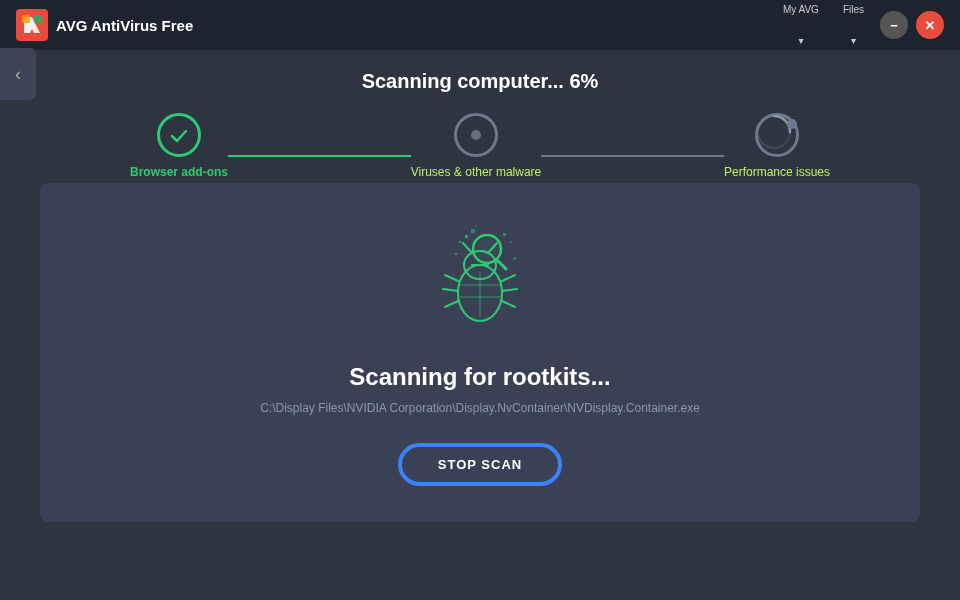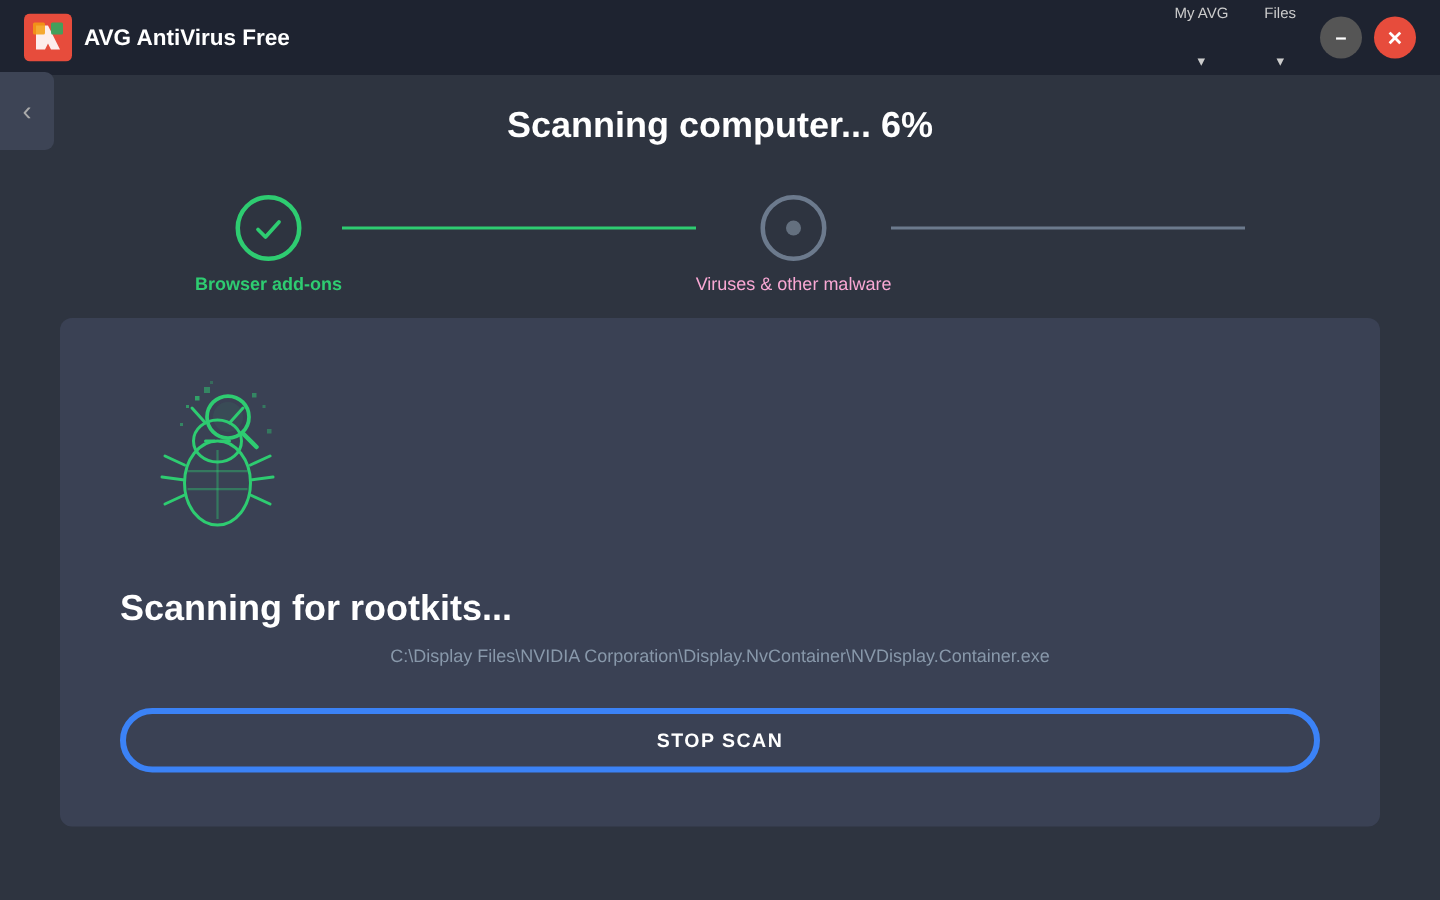--- a/index.html
+++ b/index.html
@@ -91,30 +91,30 @@
     
     .main-content {
       padding: 20px 40px 0 40px;
       display: flex;
       flex-direction: column;
       align-items: center;
     }
 
     
     .scan-title {
-      font-size: 24px;
+      font-size: 20px;
       font-weight: 600;
       color: #fff;
-      margin-bottom: 32px;
+      margin-bottom: 20px;
     }
 
     
     .steps-container {
       display: flex;
-      align-items: center;
+      align-items: flex-end;
       width: 700px;
       margin-bottom: 0;
       position: relative;
     }
     .step {
       display: flex;
       flex-direction: column;
       align-items: center;
       position: relative;
       z-index: 2;
@@ -149,21 +149,21 @@
       position: absolute;
       top: 3px;
       right: -1px;
       width: 10px;
       height: 10px;
       border-radius: 50%;
       background: #6c7a8d;
     }
     .step-label {
       font-size: 12px;
-      color: #f9a8d4;
+      color: #bef264;
       margin-top: 8px;
       text-align: center;
       white-space: nowrap;
     }
     .step-label.completed-label {
       color: #2ecc71;
       font-weight: 600;
     }
     .step-line {
       flex: 1;
@@ -175,22 +175,23 @@
     .step-line.green { background: #2ecc71; }
     .step-line.gray { background: #6c7a8d; }
 
     
     .scan-area {
       width: 880px;
       background: #3a4154;
       border-radius: 8px;
       display: flex;
       flex-direction: column;
+      align-items: center;
       padding: 30px 40px 36px;
-      margin-top: 16px;
+      margin-top: 4px;
     }
 
     
     .bug-icon-container {
       width: 130px;
       height: 130px;
       margin-bottom: 20px;
     }
 
     .scan-label {
@@ -283,20 +284,30 @@
       <div class="step-circle active">
         <svg width="22" height="22" viewBox="0 0 22 22">
           <circle cx="11" cy="11" r="5" fill="#8899aa" opacity="0.6"></circle>
         </svg>
       </div>
       <div class="step-label">Viruses &amp; other malware</div>
     </div>
 
     <div class="step-line gray"></div>
 
+    <div class="step">
+      <div class="step-circle pending" style="position:relative;">
+
+        <svg width="38" height="38" viewBox="0 0 38 38" style="position:absolute;top:-3px;left:-3px;">
+          <circle cx="19" cy="19" r="16" fill="none" stroke="#6c7a8d" stroke-width="2" opacity="0.3"></circle>
+          <path class="spinner-arc" d="M 19 3 A 16 16 0 0 1 35 19" fill="none" stroke="#8899aa" stroke-width="2.5" stroke-linecap="round"></path>
+        </svg>
+      </div>
+      <div class="step-label">Performance issues</div>
+    </div>
   </div>
 
   <div class="scan-area">
 
     <div class="bug-icon-container">
       <svg viewBox="0 0 130 130" width="130" height="130" xmlns="http://www.w3.org/2000/svg">
 
         <ellipse cx="65" cy="80" rx="22" ry="28" fill="none" stroke="#2ecc71" stroke-width="2"></ellipse>
 
         <ellipse cx="65" cy="52" rx="16" ry="14" fill="none" stroke="#2ecc71" stroke-width="2"></ellipse>

